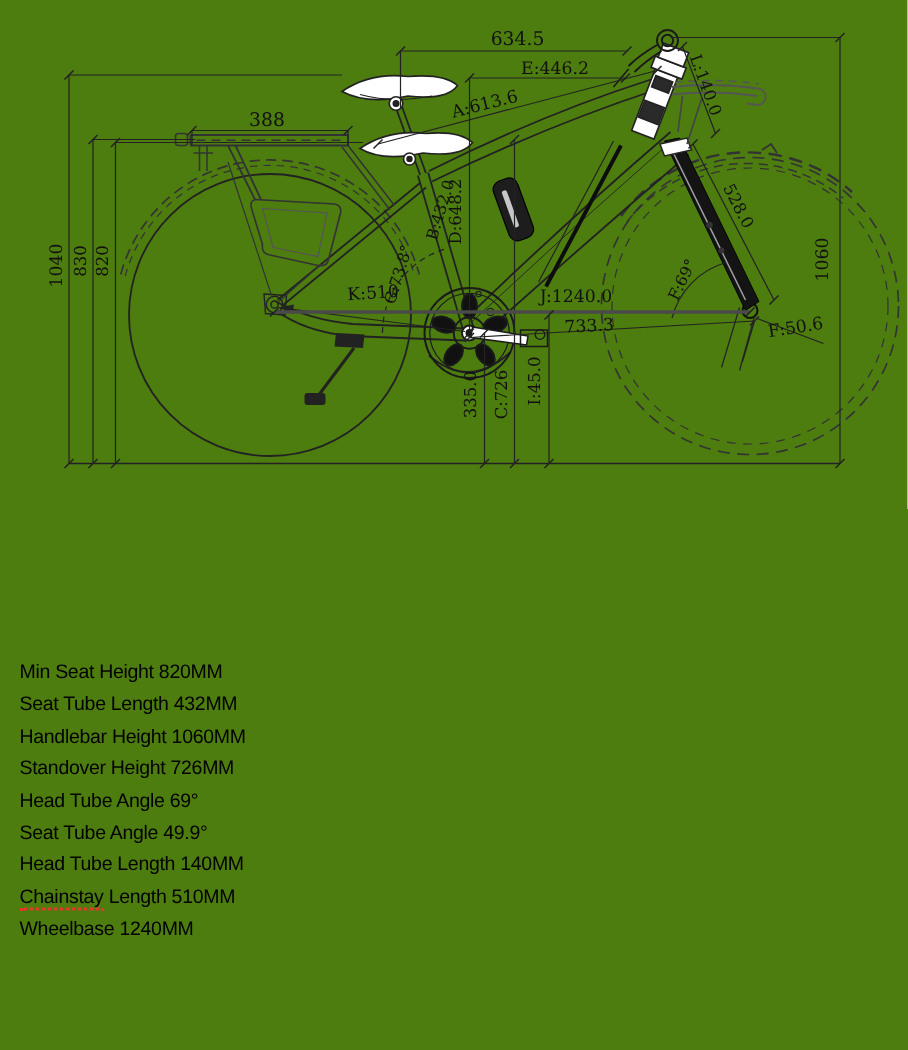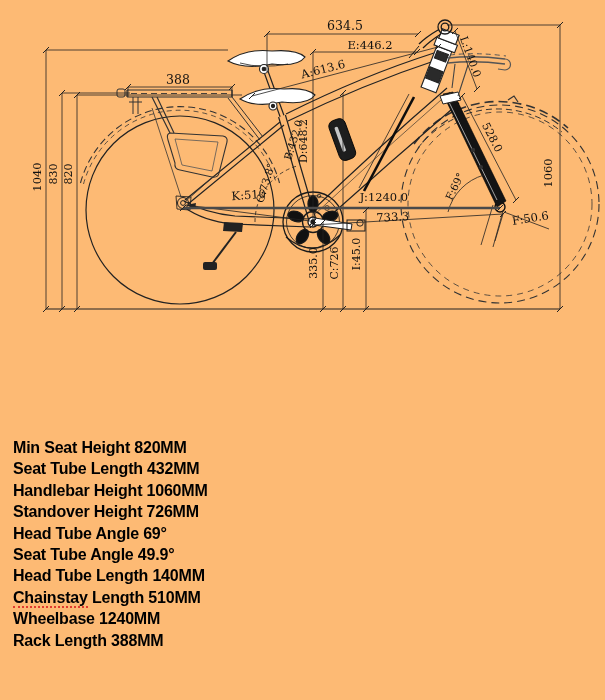--- a/index.html
+++ b/index.html
@@ -1,21 +1,21 @@
 <!DOCTYPE html>
 <html><head>
 <meta charset="utf-8">
 <style>
   html,body{margin:0;padding:0;background:#fff;}
-  .stage{position:relative;width:605px;height:700px;background:#fdba74;overflow:hidden;
+  .stage{position:relative;width:605px;height:700px;background:#4d7c0f;overflow:hidden;
          font-family:"Liberation Sans",sans-serif;}
   .diagram{position:absolute;left:0;top:0;width:605px;height:368px;}
   .dimtext{font-family:"DejaVu Serif",serif;fill:#111;}
   .spec-list{position:absolute;left:13px;top:437px;width:580px;}
-  .spec-line{font-family:"Liberation Sans",sans-serif;font-weight:bold;font-size:16px;
+  .spec-line{font-family:"Liberation Sans",sans-serif;font-weight:normal;font-size:13px;
              line-height:21.4px;color:#000;white-space:pre;letter-spacing:-0.2px;}
   .squig{border-bottom:2px dotted #e03a2e;}
 </style>
 </head>
 <body>
 
 <div class="stage">
 
   <svg class="diagram" viewBox="0 0 605 368" xmlns="http://www.w3.org/2000/svg">
 
@@ -228,16 +228,15 @@
   <div class="spec-list" id="spec-list">
       <div class="spec-line">Min Seat Height 820MM</div>
       <div class="spec-line">Seat Tube Length 432MM</div>
       <div class="spec-line">Handlebar Height 1060MM</div>
       <div class="spec-line">Standover Height 726MM</div>
       <div class="spec-line">Head Tube Angle 69°</div>
       <div class="spec-line">Seat Tube Angle 49.9°</div>
       <div class="spec-line">Head Tube Length 140MM</div>
       <div class="spec-line"><span class="squig" style="border-bottom-color: rgb(224, 58, 46);">Chainstay</span> Length 510MM</div>
       <div class="spec-line">Wheelbase 1240MM</div>
-      <div class="spec-line">Rack Length 388MM</div>
     </div>
 
 </div>
 
 </body></html>

